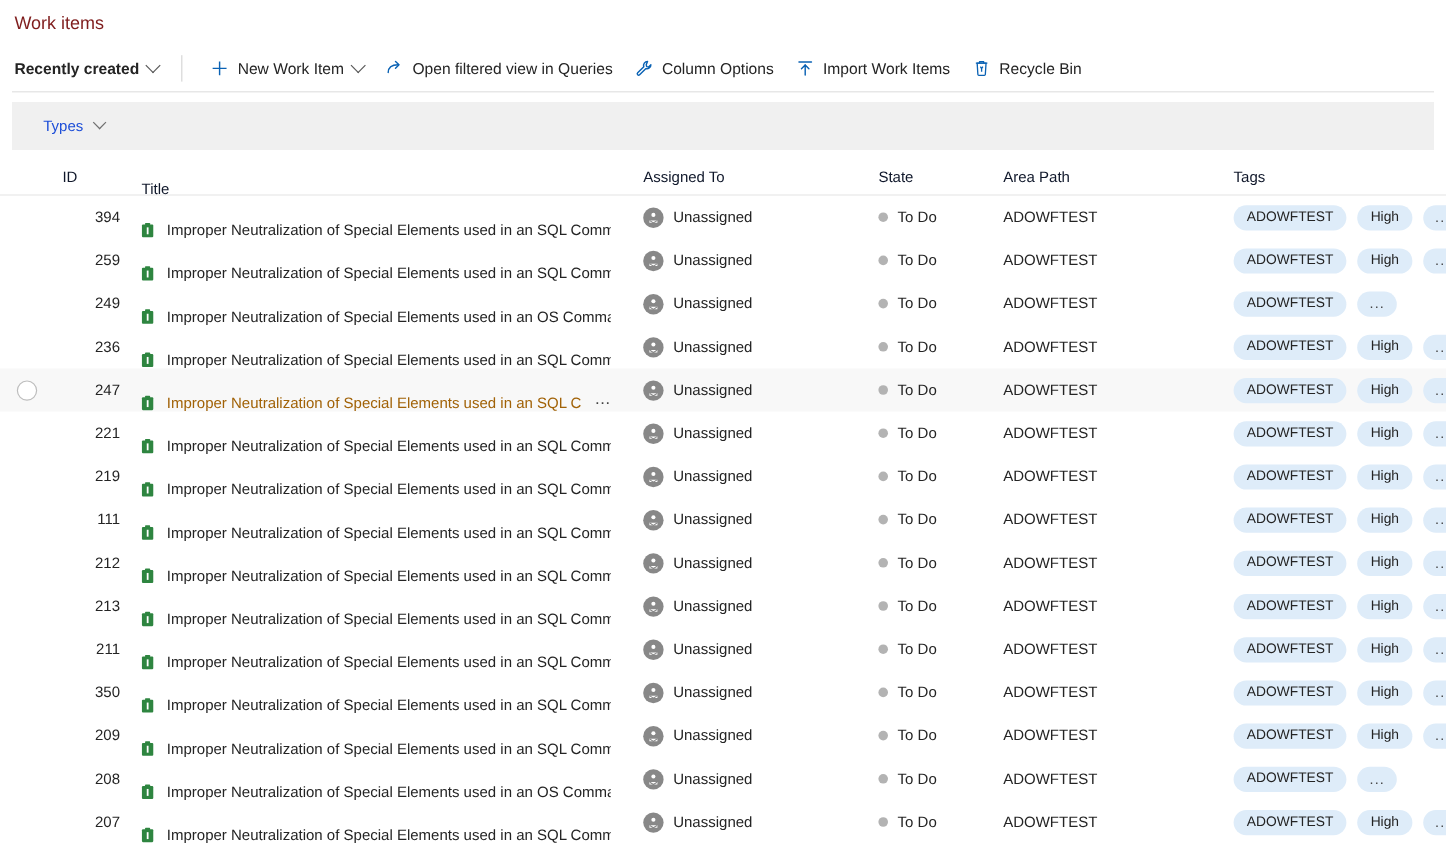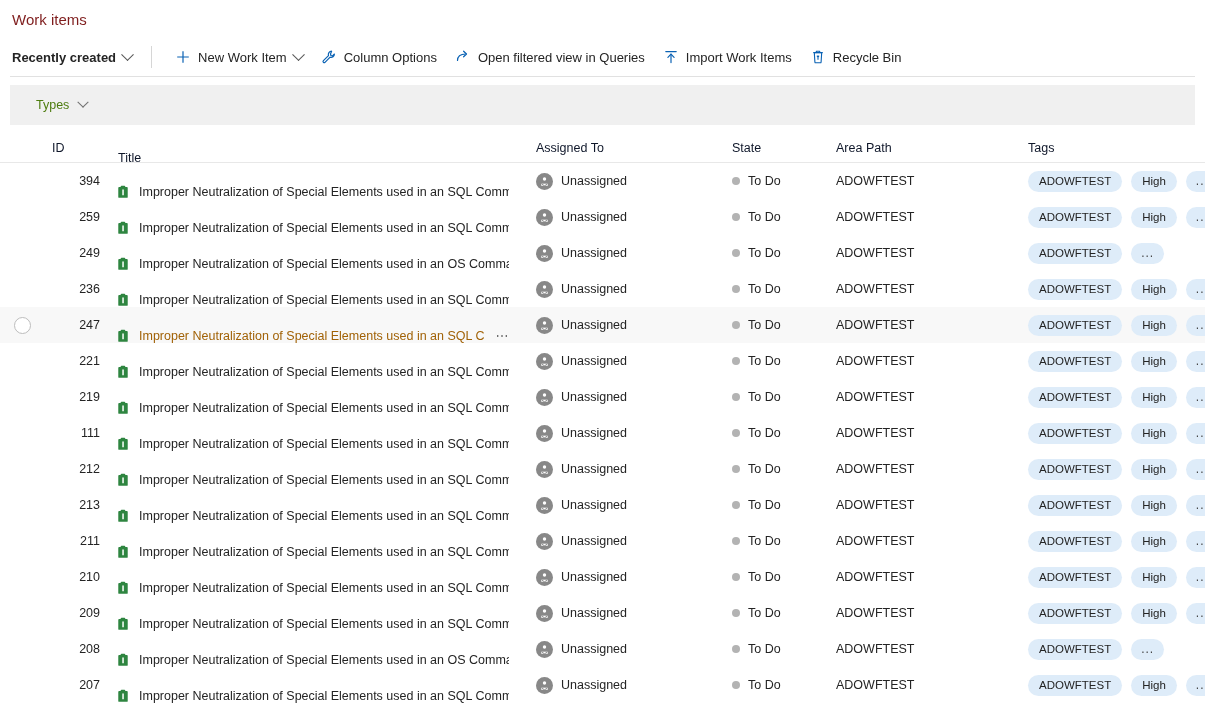--- a/index.html
+++ b/index.html
@@ -80,21 +80,21 @@
     margin: 8px 10px 0 10px;
     background: #f0f0f0;
     padding: 0 16px 0 22px;
     font-size: 12.5px;
   }
   .filter-left { display: flex; align-items: center; gap: 12px; flex: 1; }
   .filter-ico { width: 14px; height: 14px; color: #616161; flex: none; display:flex; }
   .filter-placeholder { color: #707070; font-size: 12.5px; }
   .types-btn {
     display: flex; align-items: center; gap: 10px;
-    color: #4d7c0f; cursor: pointer; padding: 4px 4px;
+    color: #1d4ed8; cursor: pointer; padding: 4px 4px;
   }
   .types-chev {
     display: inline-block;
     width: 8px; height: 8px;
     border-right: 1.3px solid #707070;
     border-bottom: 1.3px solid #707070;
     transform: rotate(45deg) translate(-2px,-2px);
   }
 
   
@@ -202,34 +202,34 @@
             <path d="M8 2.2v11.6M2.2 8h11.6"></path>
           </svg>
       </span>
       <span>New Work Item</span>
       <span class="chev"></span>
     </div>
 
     <div class="tb-item">
       <span class="tb-ico">
         <svg viewBox="0 0 16 16" fill="none" stroke="currentColor" stroke-width="1.2" stroke-linecap="round" stroke-linejoin="round">
-            <path d="M10.6 2.2a3.3 3.3 0 0 0-3.1 4.4L2.4 11.7a1.1 1.1 0 0 0 1.6 1.6l5.1-5.1a3.3 3.3 0 0 0 4.3-3.2l-1.9 1.9-1.6-.4-.4-1.6z"></path>
+            <path d="M2.5 11.5c0-4.2 3.2-6.4 8.3-6.5"></path>
+            <path d="M8.6 2.2l2.9 2.8-2.9 2.8"></path>
           </svg>
       </span>
-      <span>Column Options</span>
+      <span>Open filtered view in Queries</span>
     </div>
 
     <div class="tb-item">
       <span class="tb-ico">
         <svg viewBox="0 0 16 16" fill="none" stroke="currentColor" stroke-width="1.2" stroke-linecap="round" stroke-linejoin="round">
-            <path d="M2.5 11.5c0-4.2 3.2-6.4 8.3-6.5"></path>
-            <path d="M8.6 2.2l2.9 2.8-2.9 2.8"></path>
+            <path d="M10.6 2.2a3.3 3.3 0 0 0-3.1 4.4L2.4 11.7a1.1 1.1 0 0 0 1.6 1.6l5.1-5.1a3.3 3.3 0 0 0 4.3-3.2l-1.9 1.9-1.6-.4-.4-1.6z"></path>
           </svg>
       </span>
-      <span>Open filtered view in Queries</span>
+      <span>Column Options</span>
     </div>
 
     <div class="tb-item">
       <span class="tb-ico">
         <svg viewBox="0 0 16 16" fill="none" stroke="currentColor" stroke-width="1.2" stroke-linecap="round" stroke-linejoin="round">
             <path d="M2.8 2.6h10.4"></path>
             <path d="M8 13.6V5.2"></path>
             <path d="M4.9 8.3L8 5.1l3.1 3.2"></path>
           </svg>
       </span>
@@ -653,21 +653,21 @@
     </div>
     <div class="c-area">ADOWFTEST</div>
     <div class="c-tags">
             <span class="tag">ADOWFTEST</span>
             <span class="tag">High</span>
             <span class="tag more">...</span>
           </div>
   </div>
         <div class="row data">
     <div class="c-check"></div>
-    <div class="c-id">210</div>
+    <div class="c-id">350</div>
     <div class="c-title">
       <span class="wi-icon">
         <svg viewBox="0 0 16 16">
                 <rect x="2.6" y="2.4" width="10.8" height="12.2" rx="1" fill="#2e8540"></rect>
                 <rect x="5.6" y="0.9" width="4.8" height="2.6" rx="0.6" fill="#2e8540"></rect>
                 <rect x="7.2" y="5.1" width="1.7" height="6.6" fill="#ffffff"></rect>
               </svg>
       </span>
       <span class="title-text">Improper Neutralization of Special Elements used in an SQL Comm</span>
       <span class="ellipsis-btn" style="visibility: hidden;">⋯</span>

